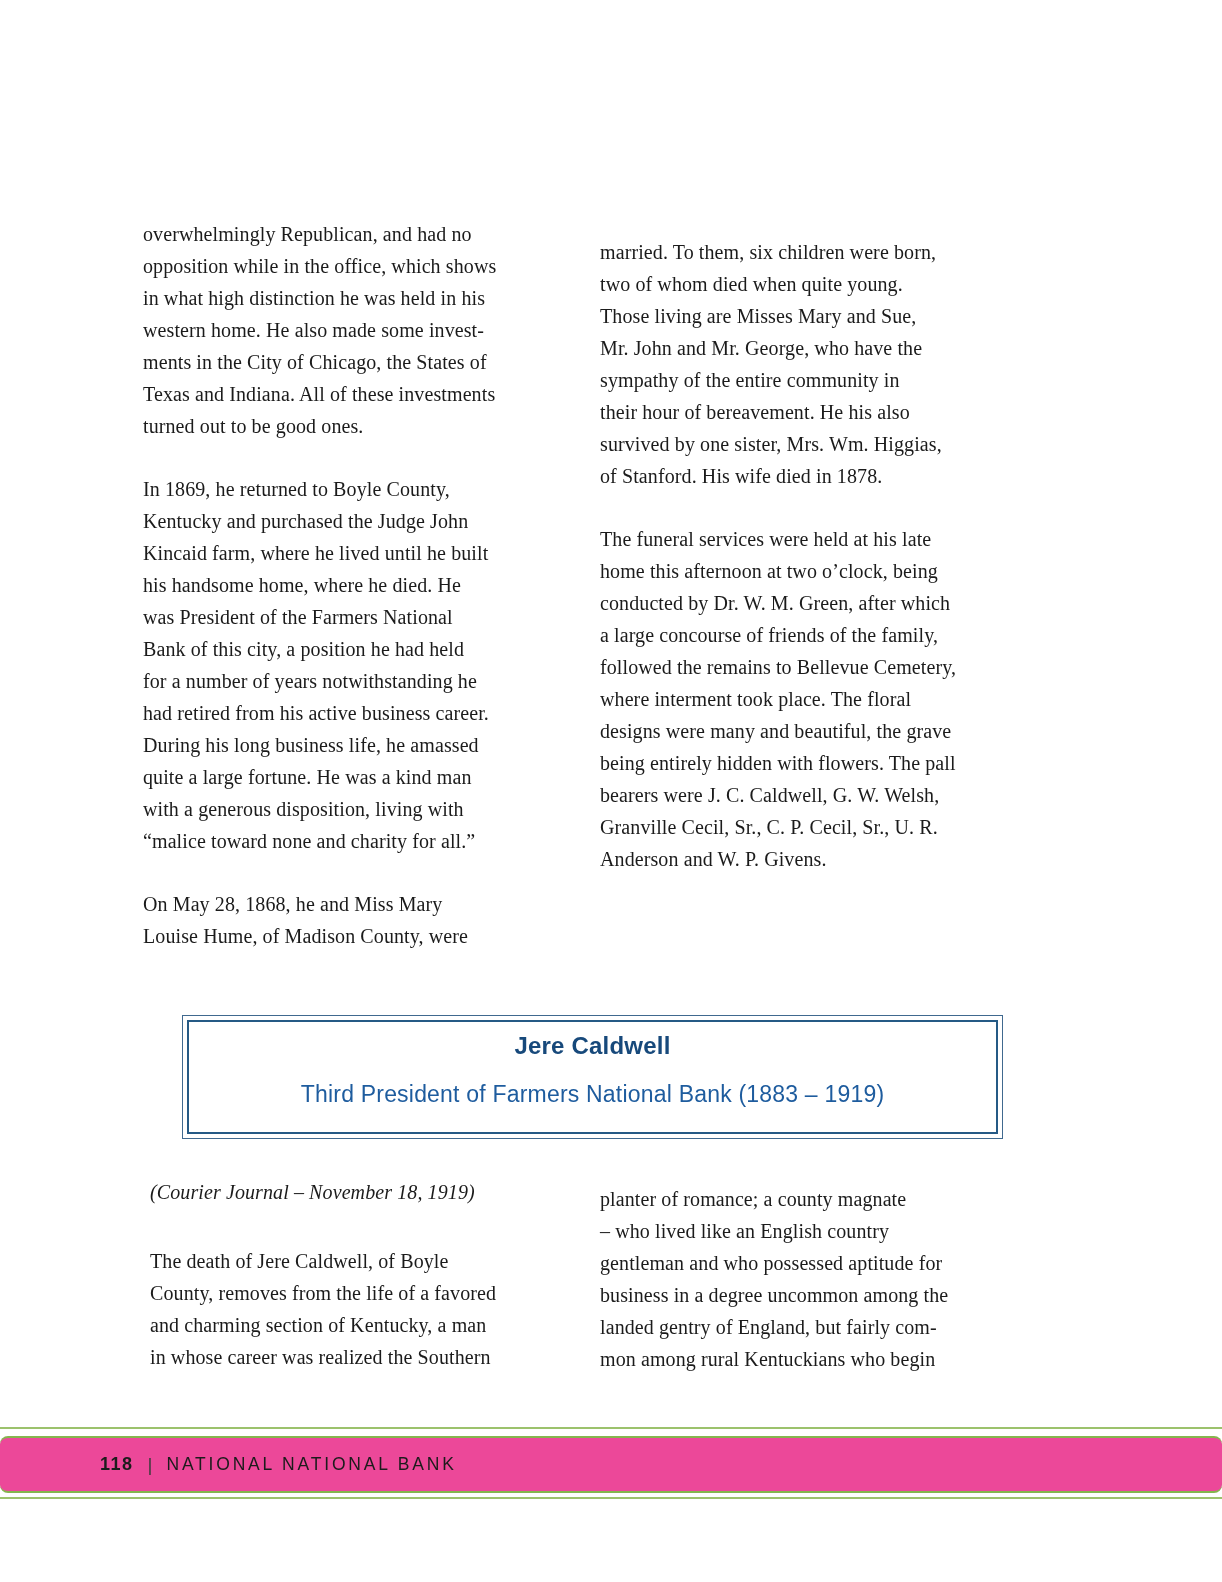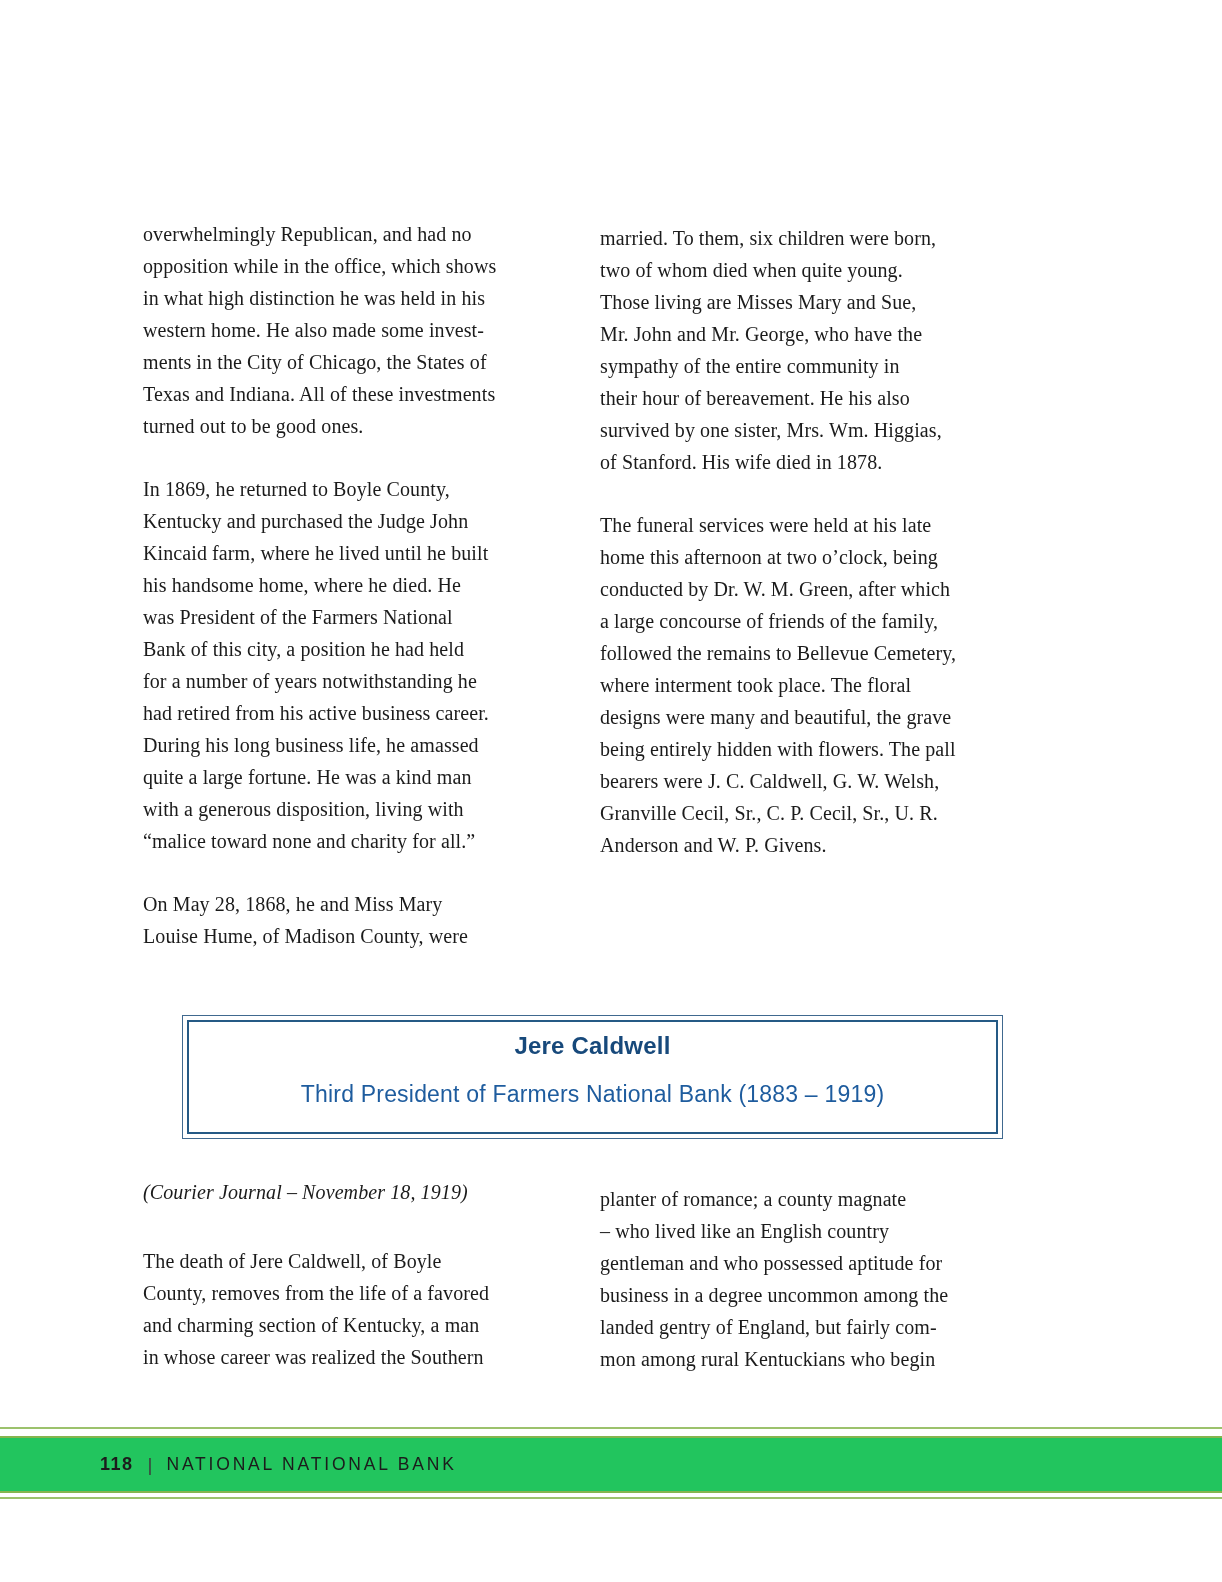--- a/index.html
+++ b/index.html
@@ -14,22 +14,22 @@
   }
   .col { position: absolute; }
   .col p {
     margin: 0 0 31px 0;
     font-size: 20px;
     line-height: 32px;
     white-space: pre-line;
     letter-spacing: 0.1px;
   }
   .col-top-left  { left: 143px; top: 218px; width: 470px; }
-  .col-top-right { left: 600px; top: 222px; width: 470px; }
-  .col-bot-left  { left: 143px; top: 1176px; width: 470px; }
+  .col-top-right { left: 600px; top: 236px; width: 470px; }
+  .col-bot-left  { left: 150px; top: 1176px; width: 470px; }
   .col-bot-right { left: 600px; top: 1183px; width: 470px; }
   .byline {
     font-style: italic;
     margin-bottom: 37px !important;
   }
   
   .heading-box {
     position: absolute;
     left: 182px; top: 1015px;
     width: 821px; height: 124px;
@@ -69,28 +69,29 @@
     left: 0; width: 100%; height: 2px;
     background: #9cc26c;
   }
   .footer-rule-top { top: 1427px; }
   .footer-rule-bottom { top: 1497px; }
   .footer-band {
     position: absolute;
     left: 0; top: 1436px;
     width: 100%; height: 57px;
     box-sizing: border-box;
-    background: #22c55e;
+    background: #ec4899;
     border-top: 2px solid #85b54e;
     border-bottom: 2px solid #85b54e;
     display: flex;
     align-items: center;
     padding-left: 100px;
     font-family: "Liberation Sans", sans-serif;
     color: #1c1c1c;
+    border-radius: 8px;
   }
   .footer-pagenum {
     font-size: 18px;
     font-weight: bold;
     letter-spacing: 1.5px;
   }
   .footer-divider {
     margin: 0 14px;
     font-size: 19px;
     font-weight: normal;

